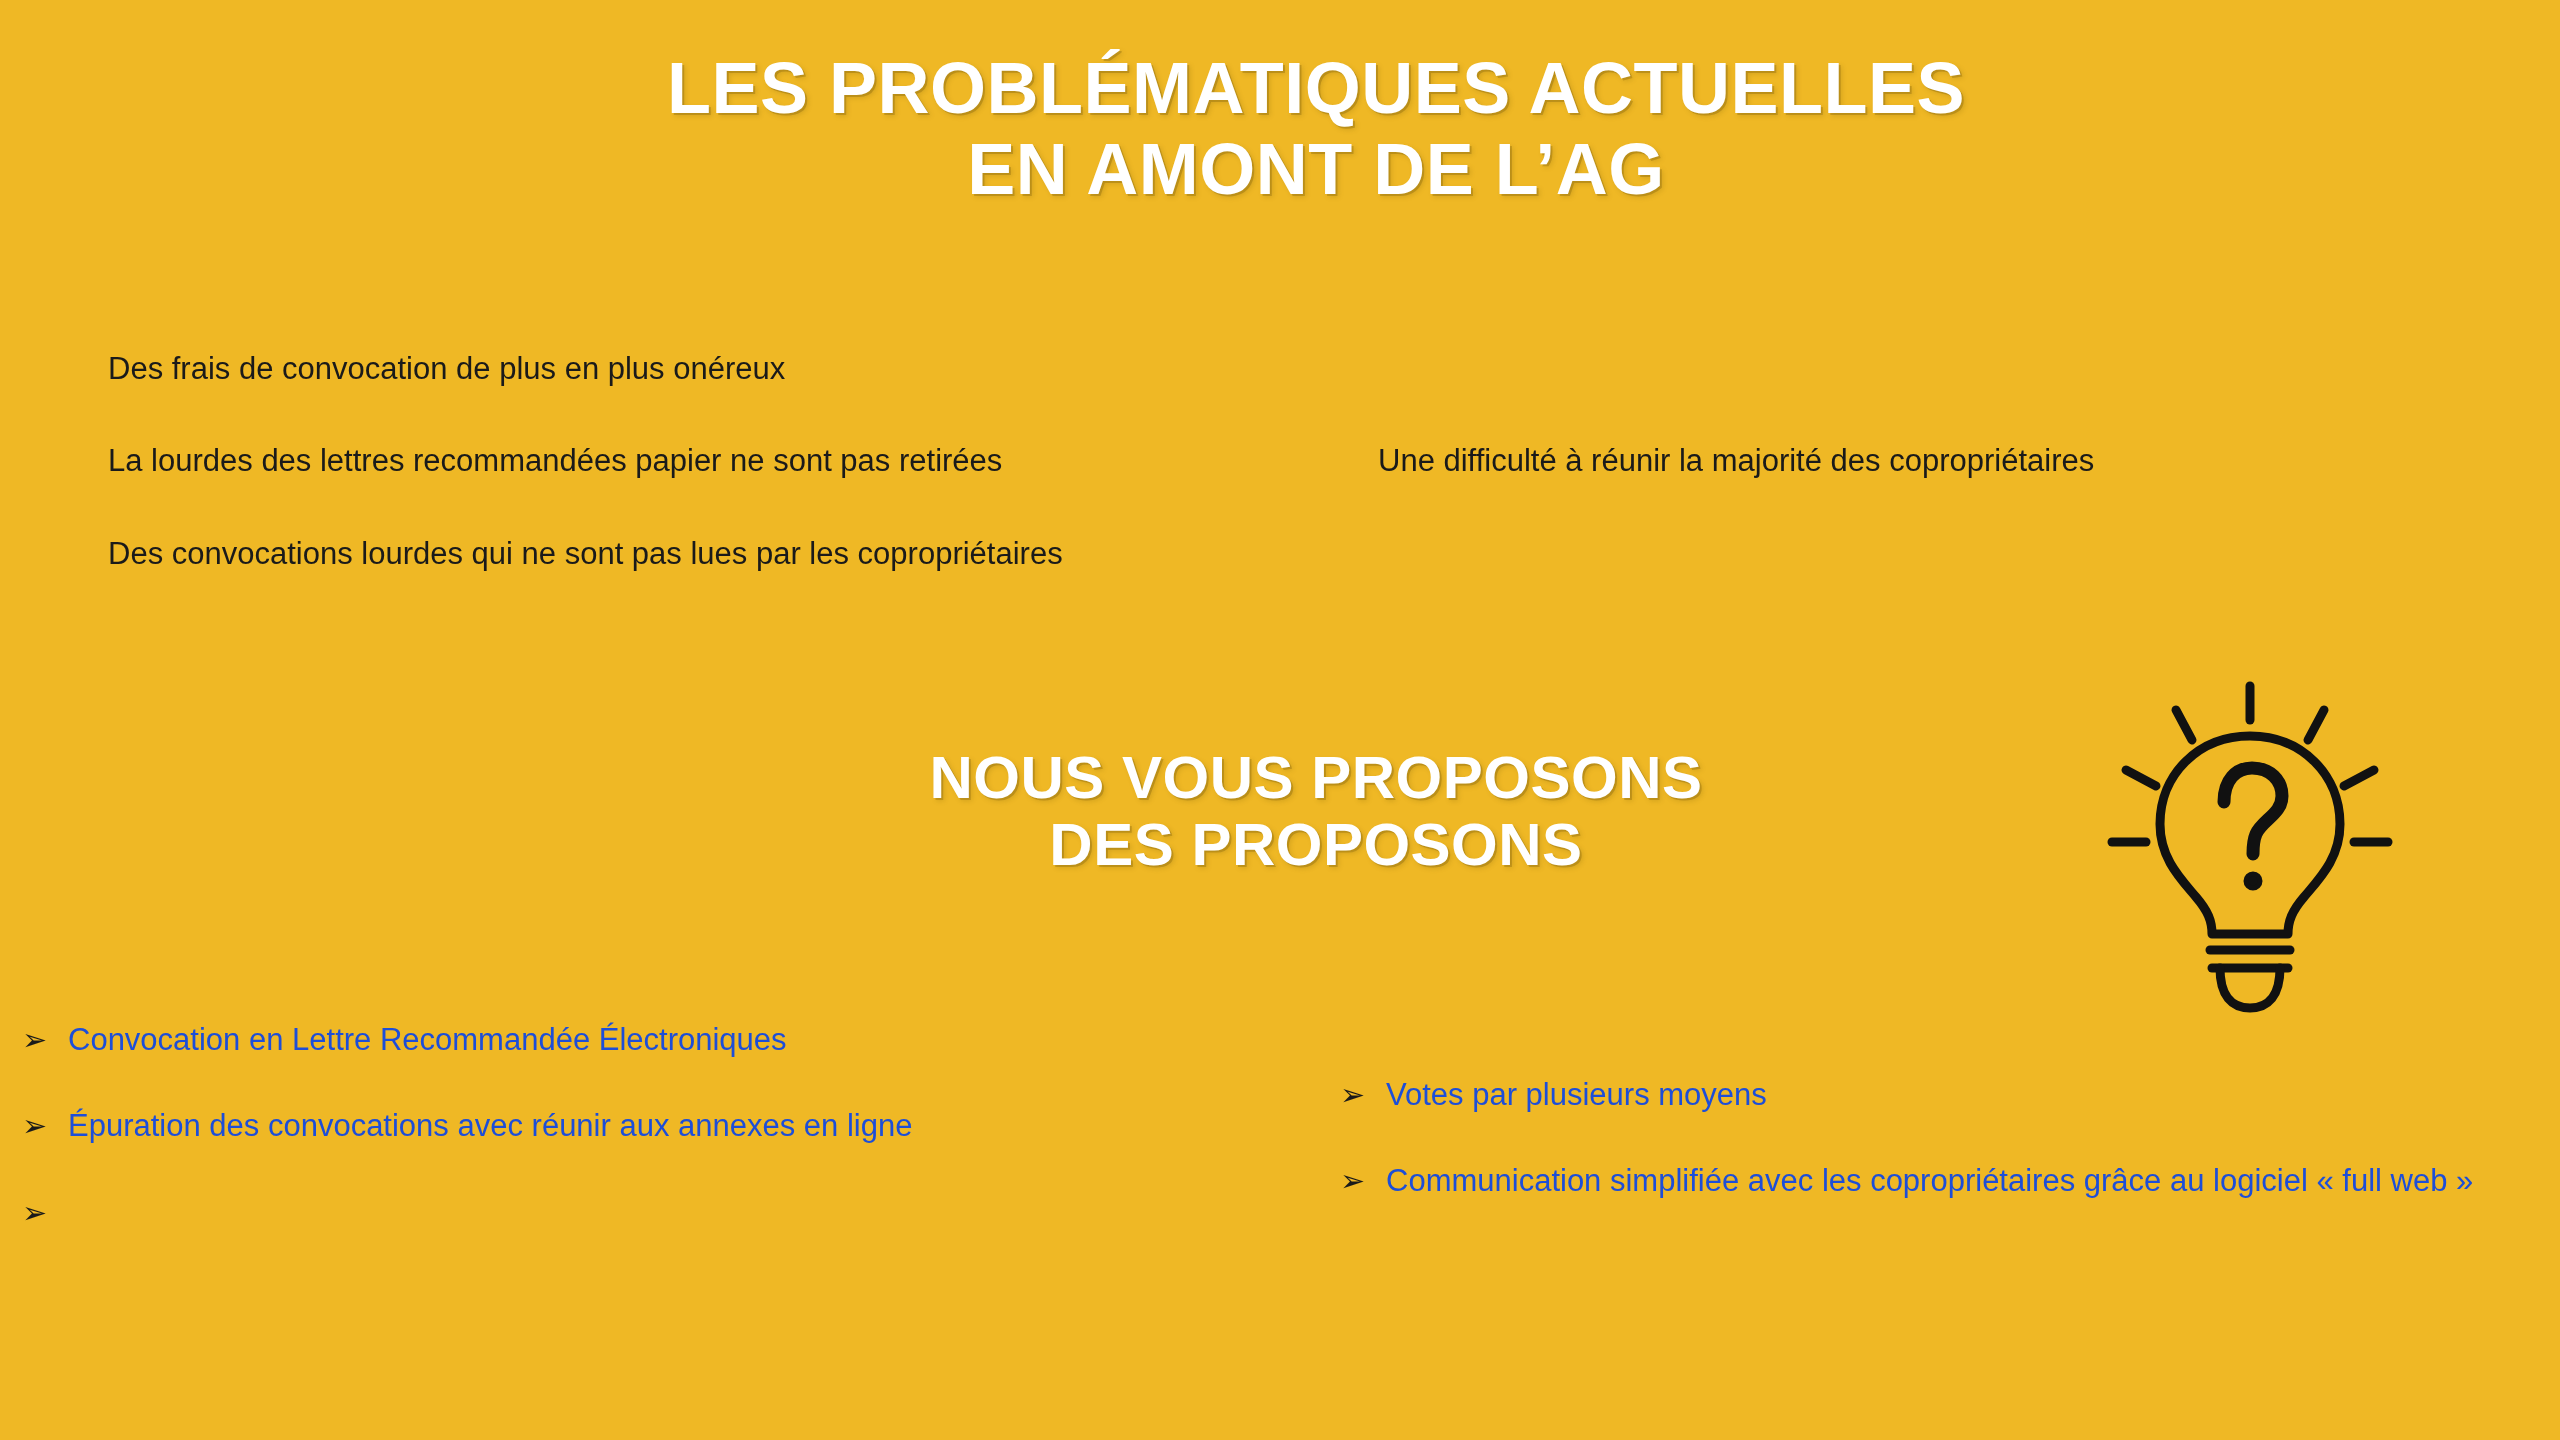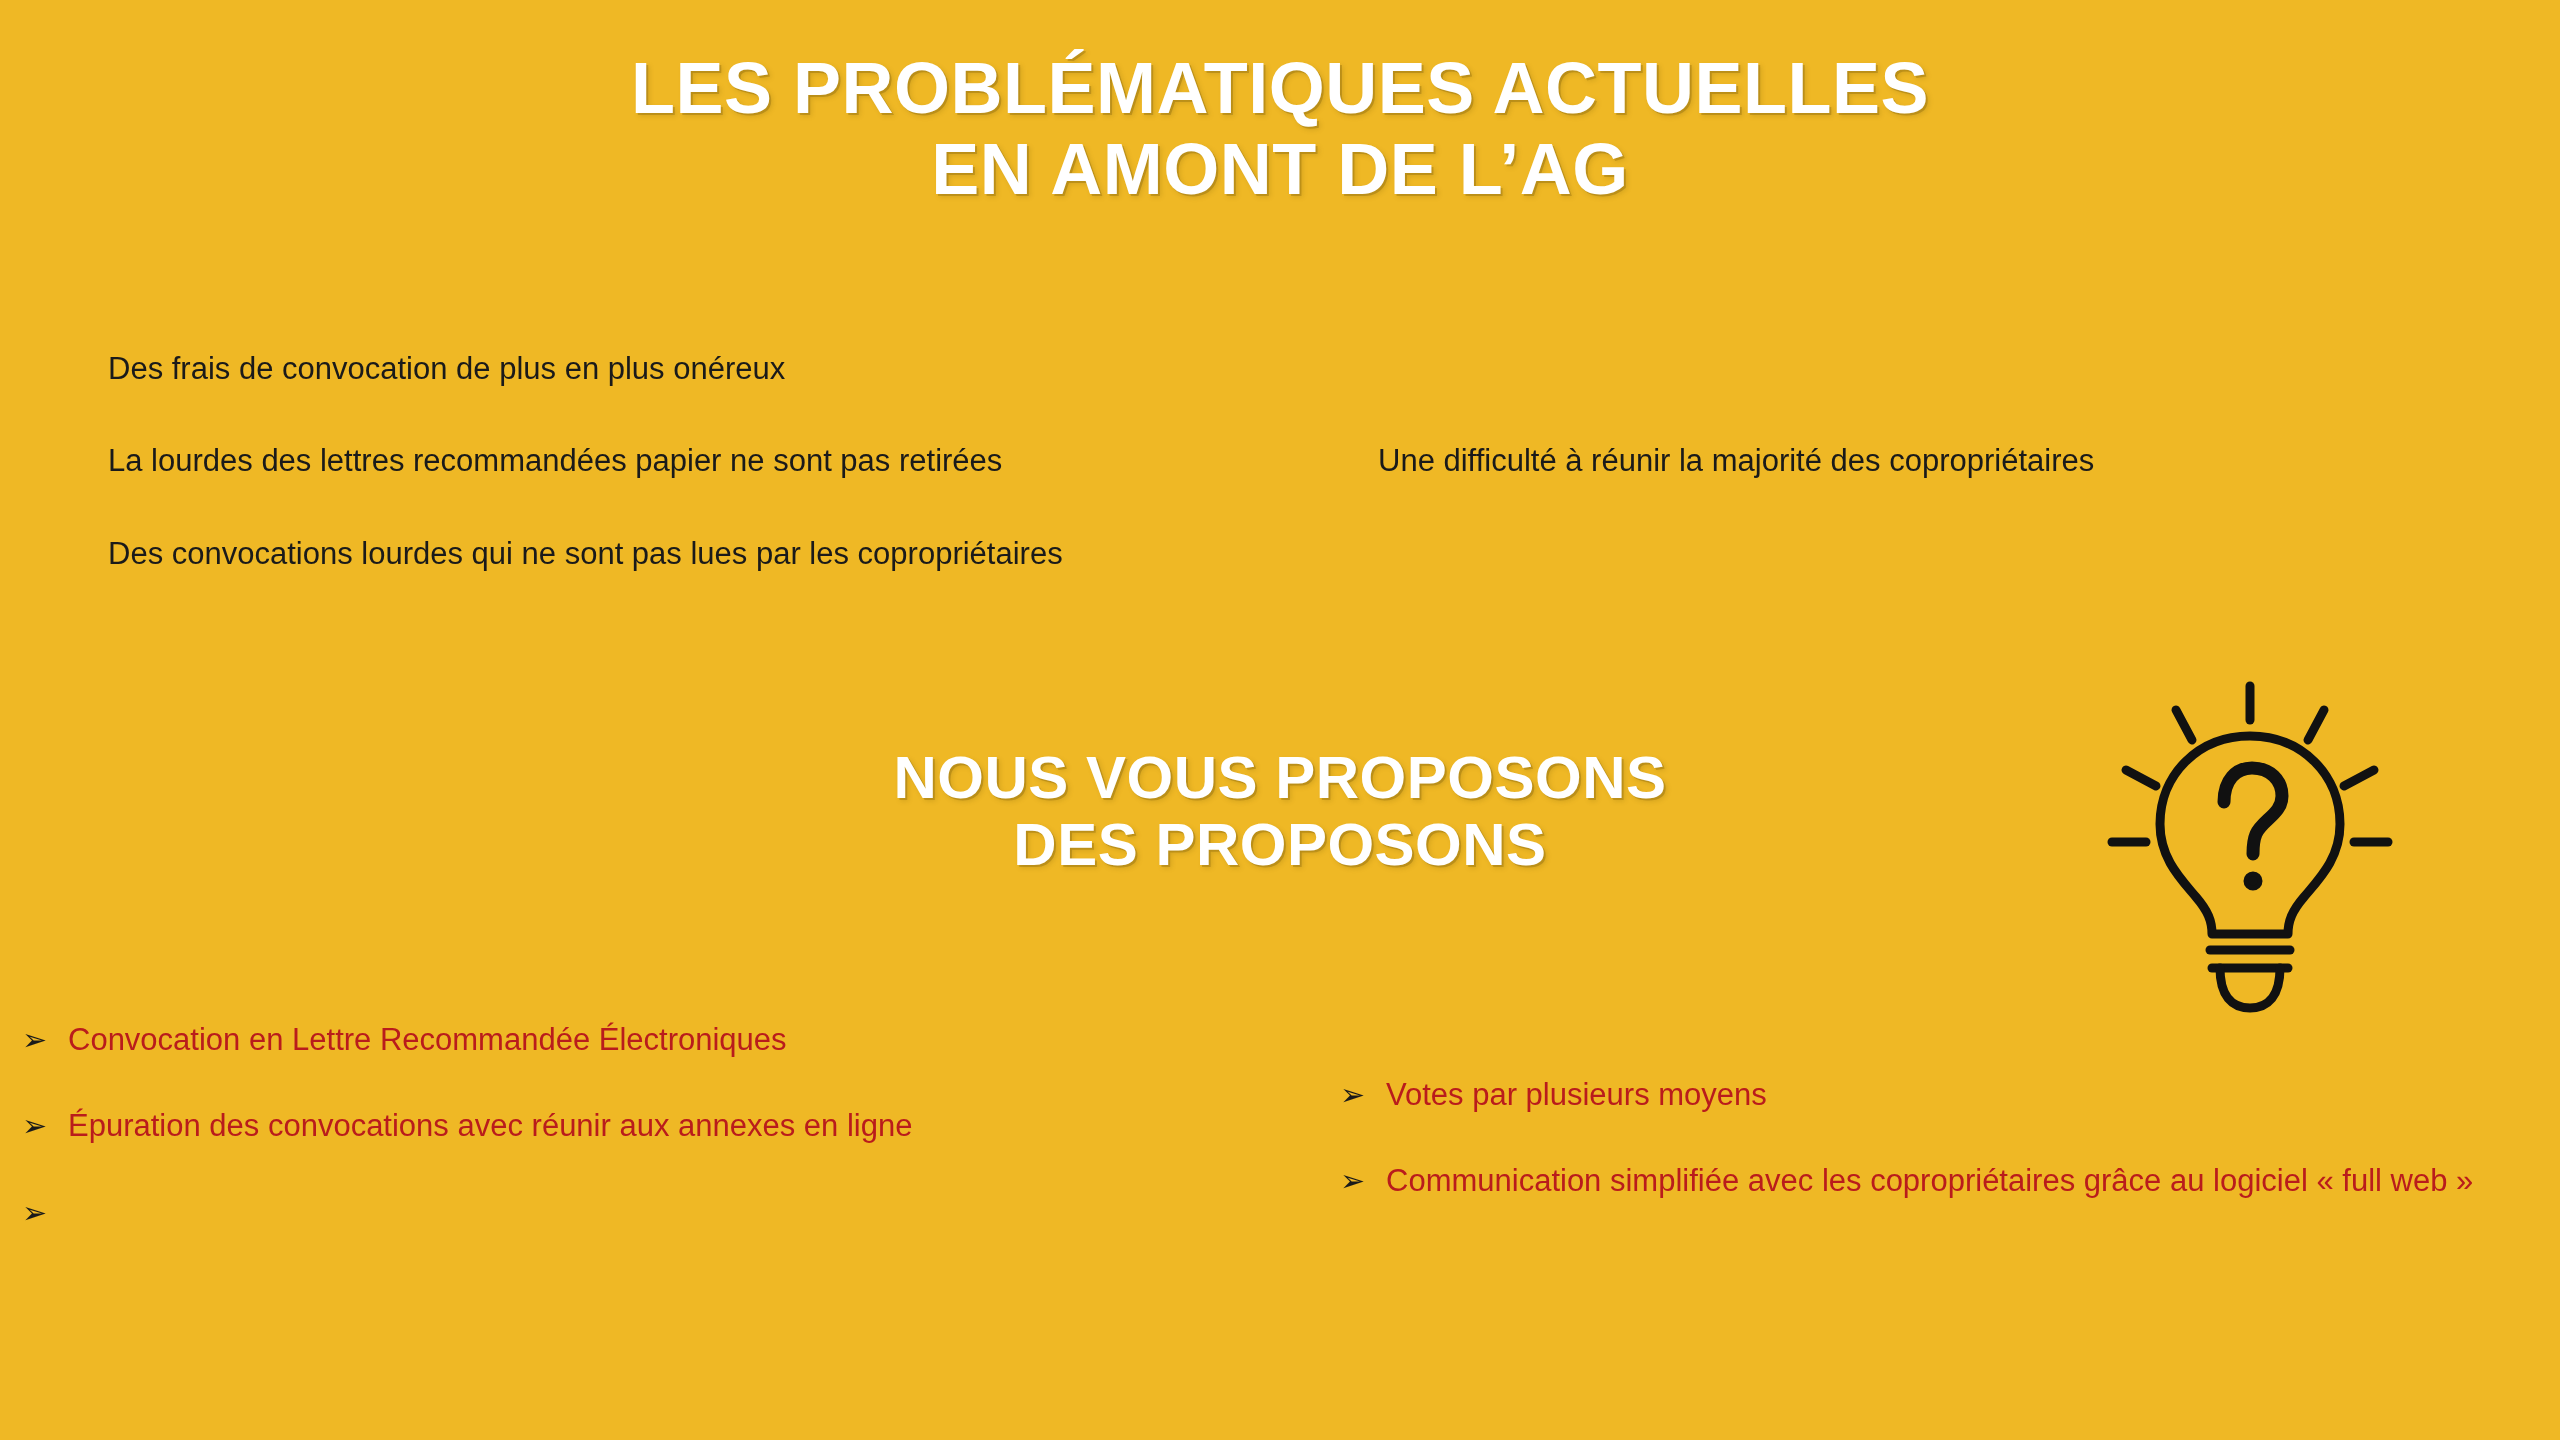--- a/index.html
+++ b/index.html
@@ -11,20 +11,21 @@
     height: 1440px;
     background: #EFB825;
     font-family: "Liberation Sans", sans-serif;
     overflow: hidden;
     position: relative;
   }
   .slide {
     position: absolute;
     inset: 0;
     background: #EFB825;
+    padding-left: 36px;
   }
 
   
   .heading {
     position: absolute;
     width: 100%;
     text-align: center;
     color: #ffffff;
     font-weight: bold;
     letter-spacing: 0.5px;
@@ -79,21 +80,21 @@
   }
   .bullet-mark {
     flex: 0 0 auto;
     width: 46px;
     color: #1a1a1a;
     font-size: 30px;
     line-height: 1.30;
     font-family: "DejaVu Sans", sans-serif;
   }
   .bullet-text {
-    color: #b91c1c;
+    color: #1d4ed8;
     font-size: 31px;
     line-height: 1.30;
   }
   #bullets-left {
     left: 22px;
     top: 1020px;
     width: 1270px;
   }
   #bullets-right {
     left: 1340px;

